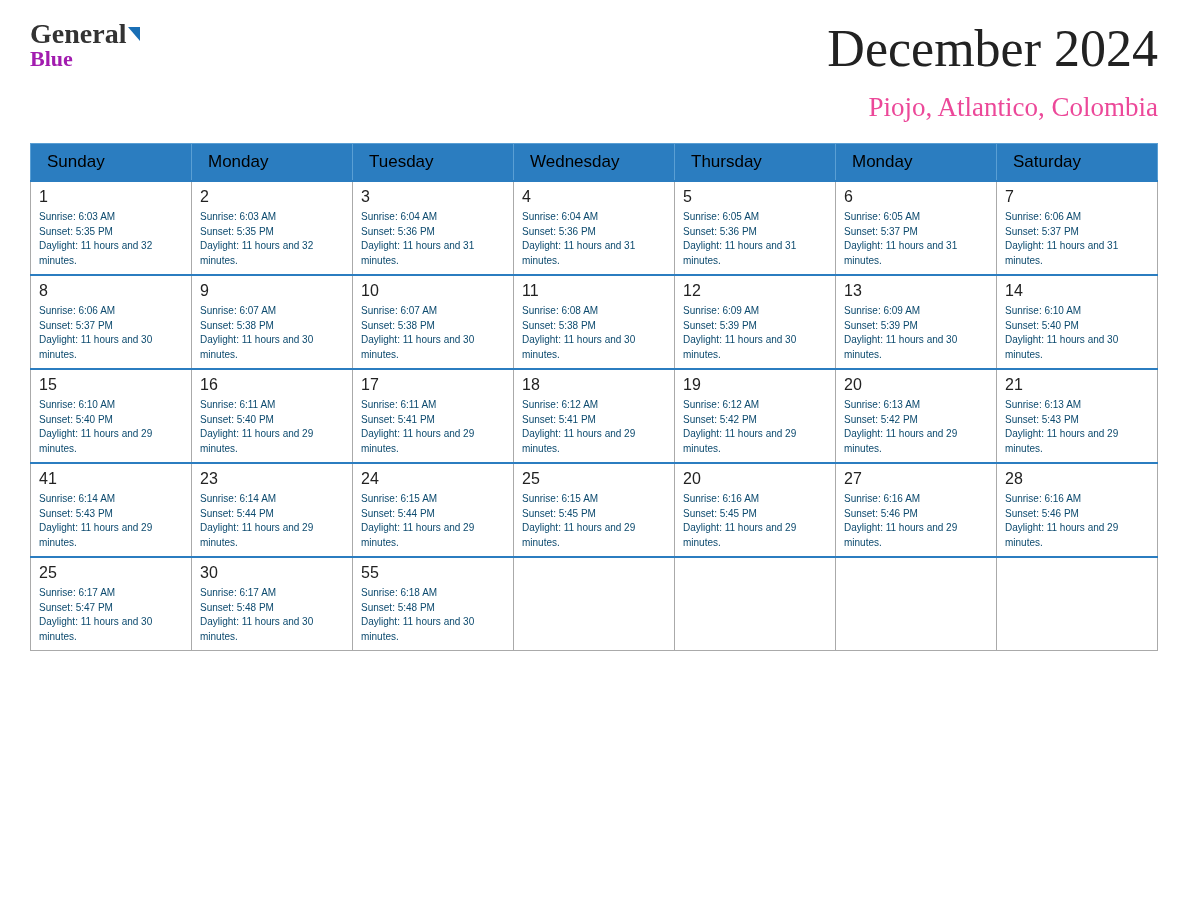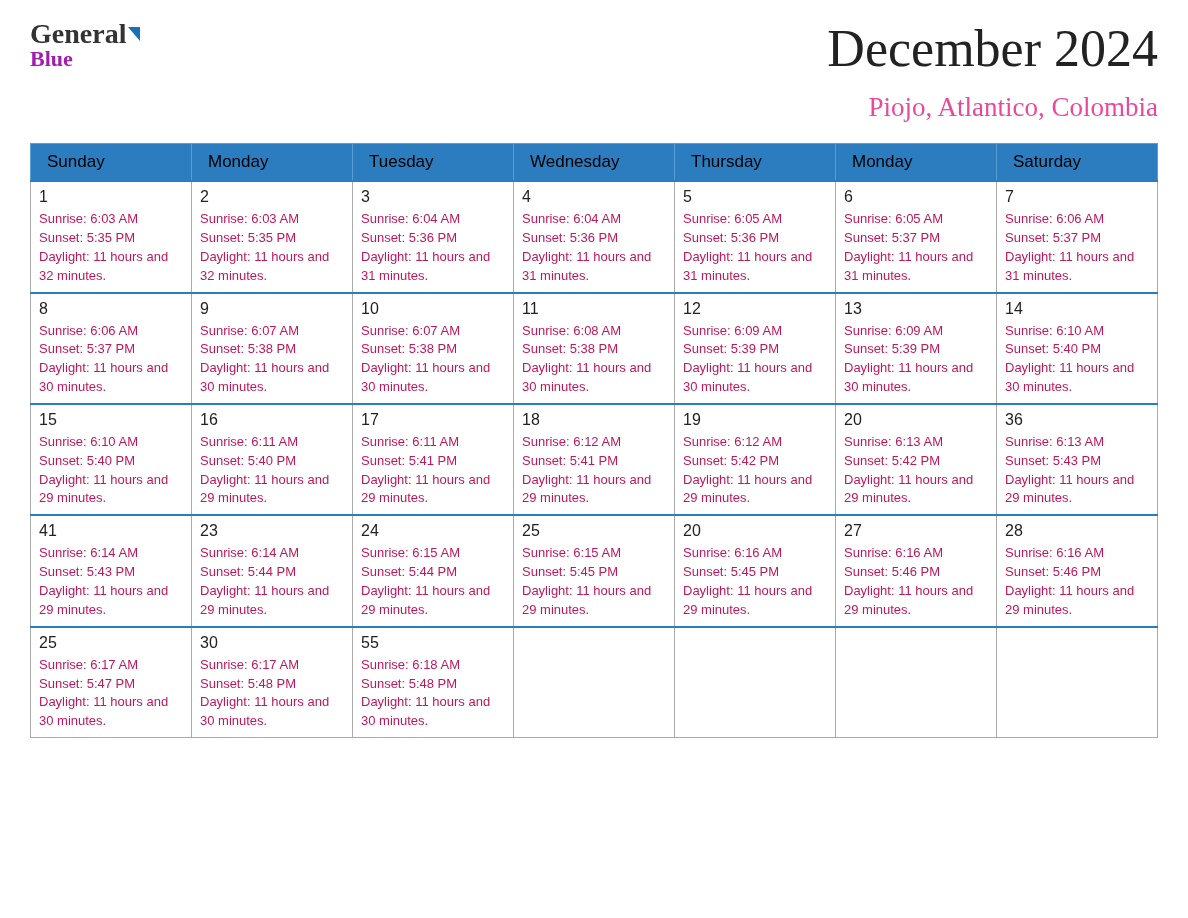--- a/index.html
+++ b/index.html
@@ -83,23 +83,23 @@
       color: #222;
     }
     .day-num {
       font-size: 16px;
       font-weight: normal;
       color: #222;
       margin-bottom: 4px;
       display: block;
     }
     .day-info {
-      font-size: 13px;
+      font-size: 10px;
       line-height: 1.45;
-      color: #be185d;
+      color: #0c4a6e;
     }
     .empty-cell {
       background: #fff;
     }
     .week-row td {
       border-top: 2px solid #2b7dc0;
     }
   </style>
 </head>
 <body>
@@ -290,21 +290,21 @@
         </td>
         <td>
           <span class="day-num">20</span>
           <div class="day-info">
             Sunrise: 6:13 AM<br>
             Sunset: 5:42 PM<br>
             Daylight: 11 hours and 29 minutes.
           </div>
         </td>
         <td>
-          <span class="day-num">36</span>
+          <span class="day-num">21</span>
           <div class="day-info">
             Sunrise: 6:13 AM<br>
             Sunset: 5:43 PM<br>
             Daylight: 11 hours and 29 minutes.
           </div>
         </td>
       </tr>
       <tr class="week-row">
         <td>
           <span class="day-num">41</span>

